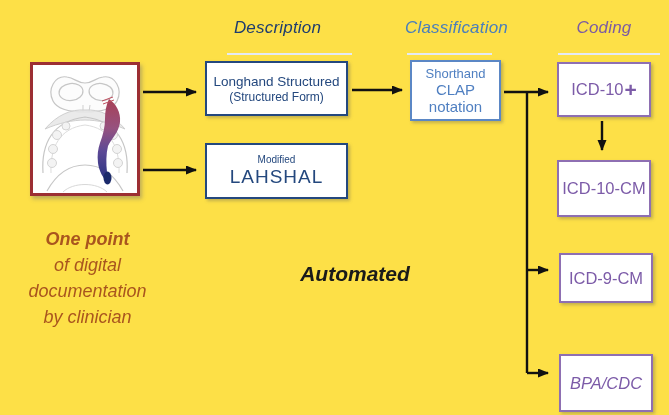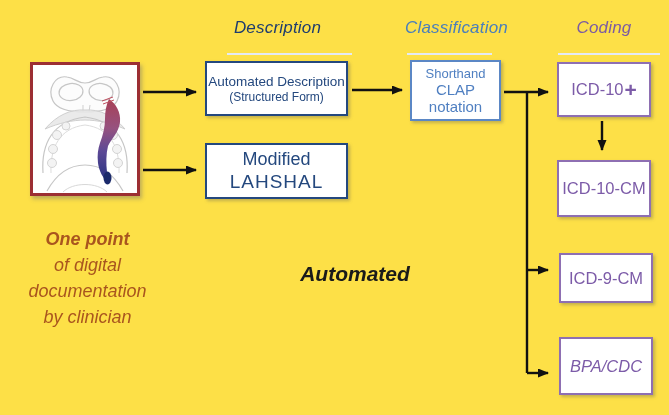--- a/index.html
+++ b/index.html
@@ -25,30 +25,30 @@
     align-items:center;justify-content:center;text-align:center;
     box-shadow:2px 2px 3px rgba(90,90,90,.35);
   }
   .box-blue{border:2px solid #24487e;color:#24487e;}
   .box-lblue{border:2px solid #5b87c5;color:#4f7fc1;}
   .box-purple{border:2px solid #8e6fb2;color:#7c5ba8;}
   #box-longhand{left:205px;top:61px;width:143px;height:55px;}
   #box-longhand .l1{font-size:13.5px;}
   #box-longhand .l2{font-size:12px;margin-top:1px;}
   #box-lahshal{left:205px;top:143px;width:143px;height:56px;}
-  #box-lahshal .l1{font-size:18px;}
+  #box-lahshal .l1{font-size:10px;}
   #box-lahshal .l2{font-size:19px;letter-spacing:1px;margin-top:1px;}
   #box-clap{left:410px;top:60px;width:91px;height:61px;}
   #box-clap .l1{font-size:13px;}
   #box-clap .l2{font-size:15px;}
   #box-clap .l3{font-size:15px;}
   #box-icd10plus{left:557px;top:62px;width:94px;height:55px;}
   #box-icd10cm{left:557px;top:160px;width:94px;height:57px;}
   #box-icd9cm{left:559px;top:253px;width:94px;height:50px;}
-  #box-bpacdc{left:559px;top:337px;width:94px;height:58px;font-style:italic;}
+  #box-bpacdc{left:559px;top:354px;width:94px;height:58px;font-style:italic;}
   .icd-label{font-size:16.5px;}
   .icd-row{display:flex;align-items:center;}
   .plus-sign{font-size:21px;font-weight:bold;line-height:16px;margin-left:1px;}
   
   #caption-clinician{
     left:10px;top:226px;width:155px;text-align:center;
     color:#a9551e;font-style:italic;font-size:18px;line-height:26px;
   }
   #caption-clinician .bold{font-weight:bold;}
   #caption-automated{
@@ -106,21 +106,21 @@
       <path d="M14,126 C24,108 38,100 52,100 C66,100 80,108 90,126" fill="none" stroke="#c6c6c6" stroke-width="1.2"></path>
       <path d="M30,127 C40,117 64,117 74,127" fill="none" stroke="#d8d8d8" stroke-width="1"></path>
 
       <path d="M76,34 C83,39 88,47 87,57 C86,67 79,73 75,81 C73,89 73,99 74,107 L75,118 C70,113 66,106 65,98 C64,90 65,84 67,78 C70,70 72,62 72,54 C72,47 73,40 76,34 Z" fill="url(#rib)"></path>
       <ellipse cx="74.5" cy="113" rx="4" ry="6.5" fill="#1b2a6b"></ellipse>
       <path d="M69,36 L80,32 M70,39 L81,35" stroke="#c05060" stroke-width="1"></path>
     </svg>
   </div>
 
   <div id="box-longhand" class="abs flow-box box-blue">
-    <div class="l1">Automated Description</div>
+    <div class="l1">Longhand Structured</div>
     <div class="l2">(Structured Form)</div>
   </div>
   <div id="box-lahshal" class="abs flow-box box-blue">
     <div class="l1">Modified</div>
     <div class="l2">LAHSHAL</div>
   </div>
 
   <div id="box-clap" class="abs flow-box box-lblue">
     <div class="l1">Shorthand</div>
     <div class="l2">CLAP</div>

